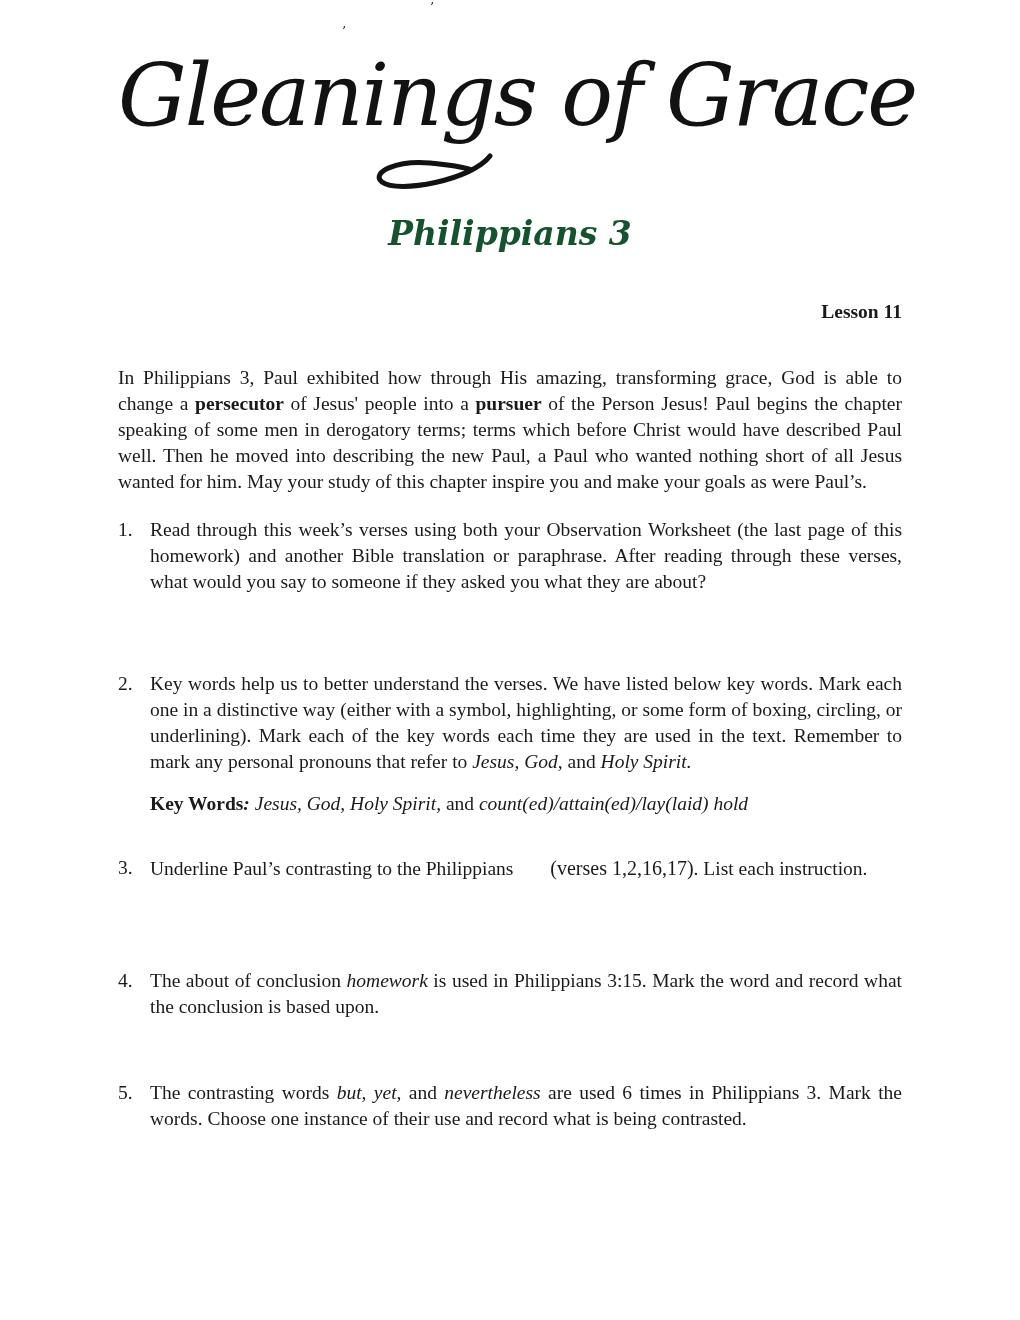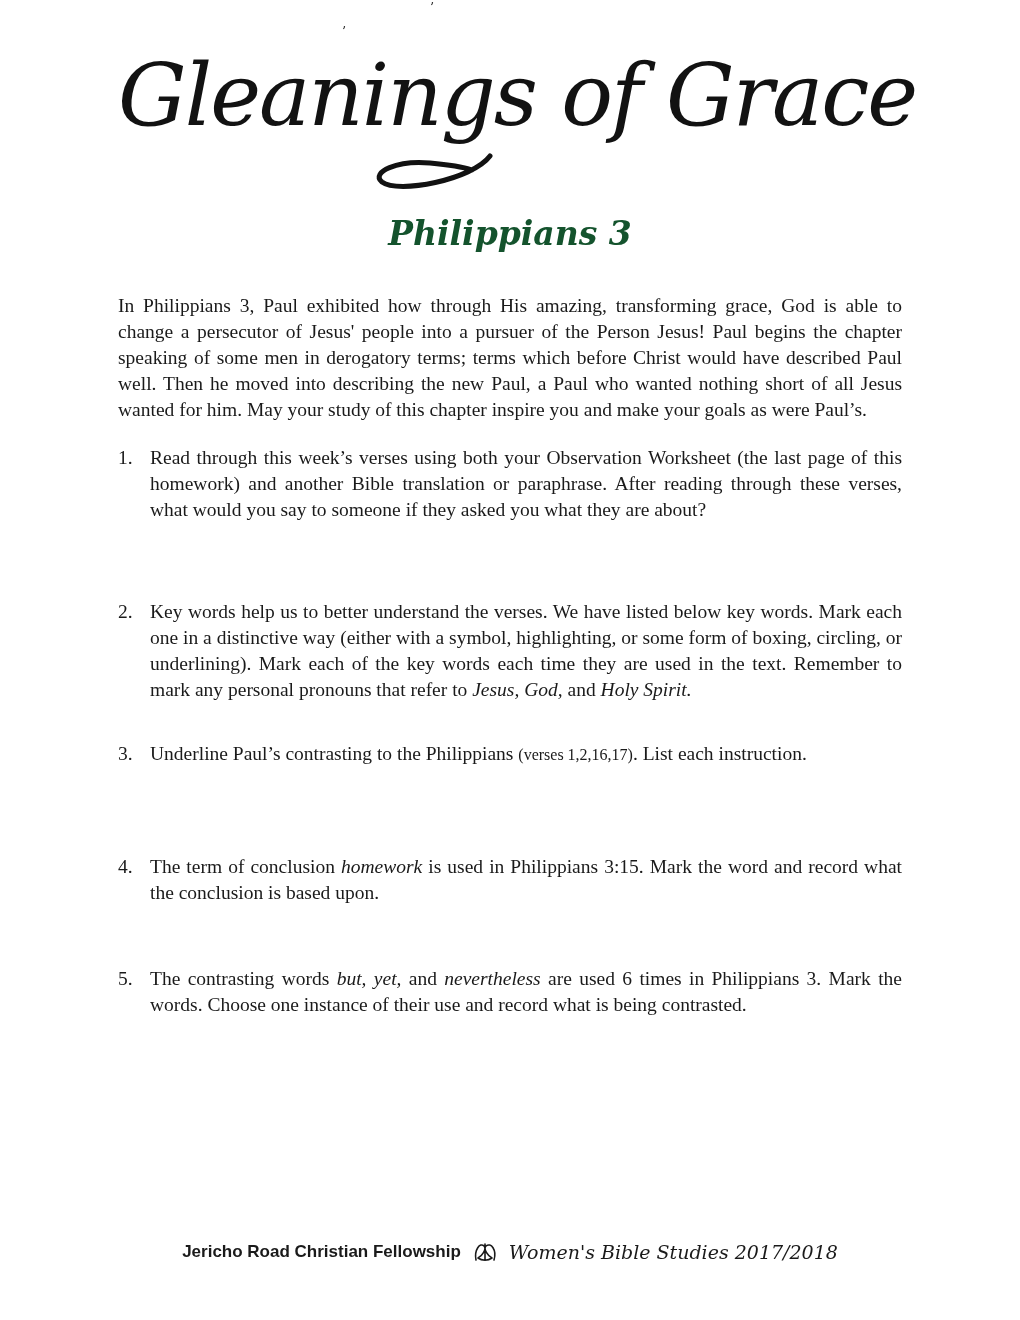--- a/index.html
+++ b/index.html
@@ -64,39 +64,39 @@
     font-weight: bold;
     font-size: 21px;
   }
 
   .body-text { font-size: 19.5px; line-height: 26px; }
 
   .intro {
     margin-top: 40px;
     text-align: justify;
   }
-  .b { font-weight: normal; }
+  .b { font-weight: bold; }
   .i { font-style: italic; }
 
   .obs-heading {
     margin-top: 54px;
     font-weight: bold;
     font-size: 20px;
   }
 
   .item { display: flex; }
   .item .num { width: 32px; flex-shrink: 0; }
   .item .itext { flex: 1; text-align: justify; }
   .item.q1 { margin-top: 22px; }
   .item.q2 { margin-top: 76px; }
   .item.q3 { margin-top: 38px; }
   .item.q4 { margin-top: 86px; }
   .item.q5 { margin-top: 60px; }
   .keywords-line { margin-top: 16px; text-align: left; }
-  .small-paren { font-size: 16px; }
+  .small-paren { font-size: 20px; margin-left: 32px; }
 
   .footer {
     position: absolute;
     left: 0; right: 0;
     bottom: 56px;
     text-align: center;
     white-space: nowrap;
   }
   .footer .org {
     font-family: "Liberation Sans", sans-serif;
@@ -129,54 +129,49 @@
 
     <div class="title-wrap">
       <div class="main-title">Gleanings of Grace</div>
       <svg class="swash" viewBox="0 0 130 44" xmlns="http://www.w3.org/2000/svg">
         <path d="M 122 6 C 104 30, 30 44, 14 32 C 2 22, 30 10, 62 13 C 84 15, 98 18, 104 20" fill="none" stroke="#121212" stroke-width="5" stroke-linecap="round"></path>
       </svg>
     </div>
 
     <div class="subtitle">Philippians 3</div>
 
+    <div class="lesson body-text">Lesson 11</div>
 
     <p class="intro body-text"><span>In Philippians 3, Paul exhibited how through His amazing, transforming grace, God is able to change a </span><span class="b">persecutor</span><span> of Jesus' people into a </span><span class="b">pursuer</span><span> of the Person Jesus!  Paul begins the chapter speaking of some men in derogatory terms; terms which before Christ would have described Paul well.  Then he moved into describing the new Paul, a Paul who wanted nothing short of all Jesus wanted for him.  May your study of this chapter inspire you and make your goals as were Paul’s.</span></p>
 
 
     <div class="item q1 body-text">
       <span class="num">1.</span>
       <div class="itext">Read through this week’s verses using both your Observation Worksheet (the last page of this homework) and another Bible translation or paraphrase.  After reading through these verses, what would you say to someone if they asked you what they are about?</div>
     </div>
 
     <div class="item q2 body-text">
       <span class="num">2.</span>
       <div class="itext">
         <div style="text-align: justify;"><span>Key words help us to better understand the verses.  We have listed below key words.  Mark each one in a distinctive way (either with a symbol, highlighting, or some form of boxing, circling, or underlining).  Mark each of the key words each time they are used in the text.  Remember to mark any personal pronouns that refer to </span><span class="i">Jesus, God,</span><span> and </span><span class="i">Holy Spirit.</span></div>
+        <div class="keywords-line"><span class="b">Key Words</span><span class="b i">:  </span><span class="i">Jesus, God, Holy Spirit,</span><span> and </span><span class="i">count(ed)/attain(ed)/lay(laid) hold</span></div>
       </div>
     </div>
 
     <div class="item q3 body-text">
       <span class="num">3.</span>
       <div class="itext" style="text-align:left;"><span>Underline Paul’s contrasting to the Philippians </span><span class="small-paren">(verses 1,2,16,17)</span><span>.  List each instruction.</span></div>
     </div>
 
     <div class="item q4 body-text">
       <span class="num">4.</span>
-      <div class="itext"><span>The term of conclusion </span><span class="i">homework</span><span> is used in Philippians 3:15.  Mark the word and record what the conclusion is based upon.</span></div>
+      <div class="itext"><span>The about of conclusion </span><span class="i">homework</span><span> is used in Philippians 3:15.  Mark the word and record what the conclusion is based upon.</span></div>
     </div>
 
     <div class="item q5 body-text">
       <span class="num">5.</span>
       <div class="itext"><span>The contrasting words </span><span class="i">but, yet,</span><span> and </span><span class="i">nevertheless</span><span> are used 6 times in Philippians 3.  Mark the words.  Choose one instance of their use and record what is being contrasted.</span></div>
     </div>
 
   </div>
 
-  <div class="footer">
-    <span class="org">Jericho Road Christian Fellowship</span>
-    <svg class="ornament" viewBox="0 0 26 24" xmlns="http://www.w3.org/2000/svg">
-      <path d="M 4 20 C 2 10, 8 2, 12 6 C 15 9, 10 16, 6 18 M 22 20 C 25 10, 19 2, 14 6 C 11 9, 16 16, 20 18 M 6 18 C 10 21, 16 21, 20 18 M 13 4 L 13 20" fill="none" stroke="#1a1a1a" stroke-width="1.6" stroke-linecap="round"></path>
-    </svg>
-    <span class="series">Women's Bible Studies 2017/2018</span>
-  </div>
 
 </div>
 
 </body></html>

